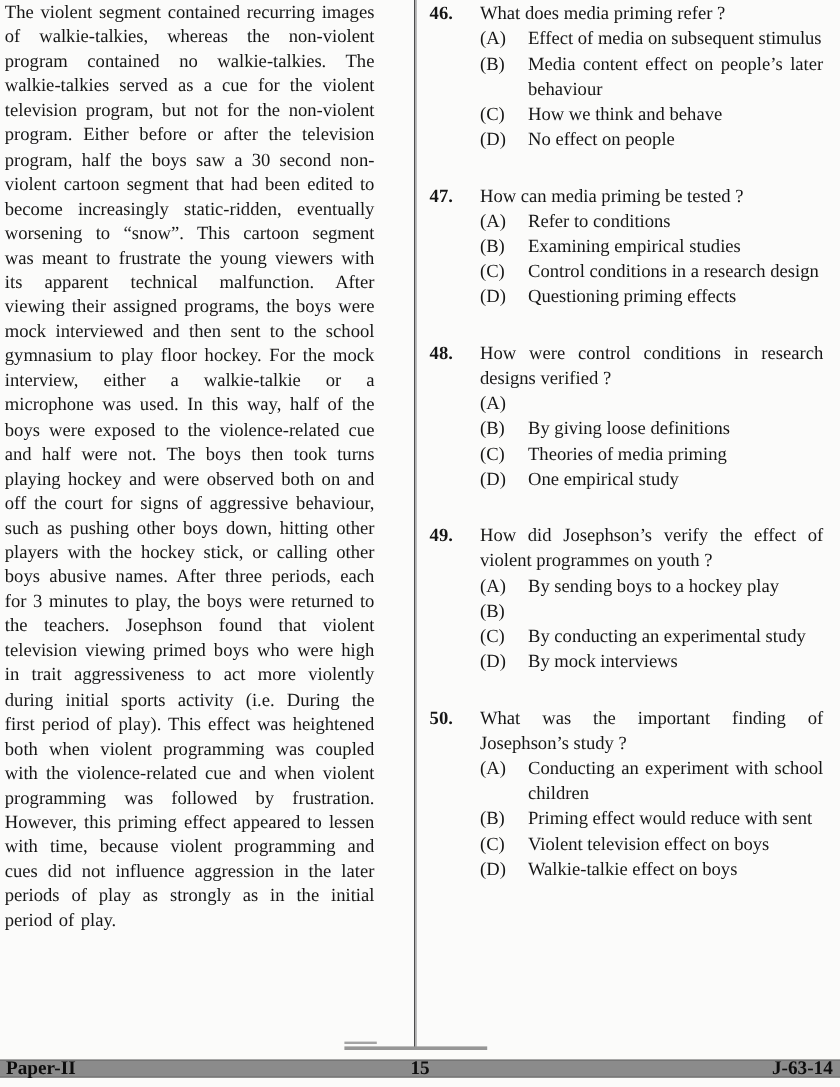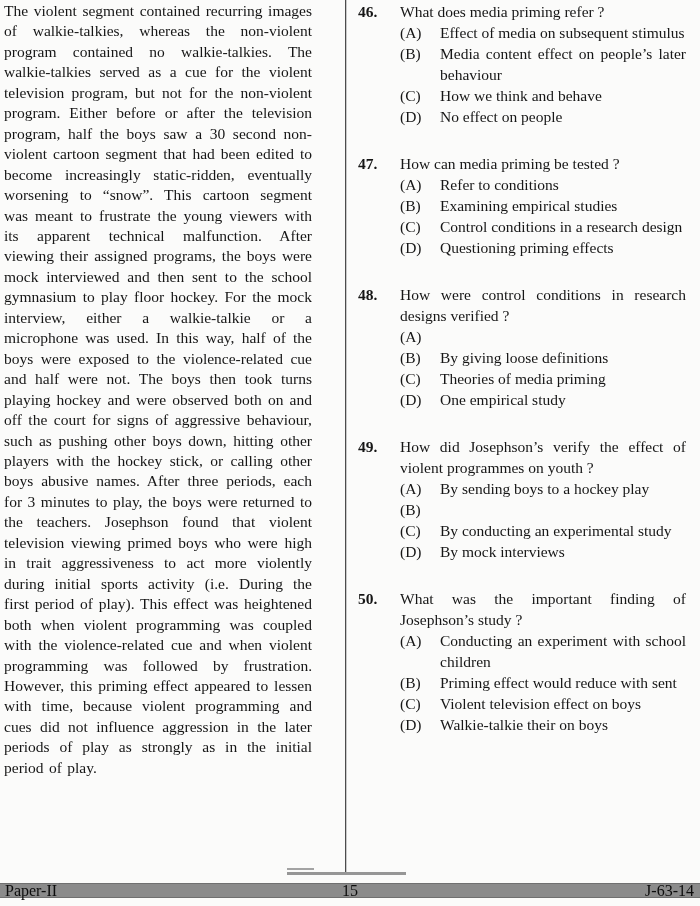--- a/index.html
+++ b/index.html
@@ -83,21 +83,21 @@
   
   .footer {
     position: absolute;
     left: 0; top: 883px;
     width: 700px; height: 15px;
     background: #8b8b8b;
     border-top: 1px solid #707070;
     border-bottom: 1px solid #707070;
     display: flex;
     align-items: center;
-    font-weight: normal;
+    font-weight: bold;
     font-size: 16px;
     color: #0d0d0d;
   }
   .footer-left { position: absolute; left: 5px; }
   .footer-center { position: absolute; left: 0; width: 100%; text-align: center; }
   .footer-right { position: absolute; right: 6px; }
 </style>
 </head>
 <body>
 
@@ -213,21 +213,21 @@
       <div class="opt-row">
         <span class="opt-letter">(B)</span>
         <span class="opt-text">Priming effect would reduce with sent</span>
       </div>
       <div class="opt-row">
         <span class="opt-letter">(C)</span>
         <span class="opt-text">Violent television effect on boys</span>
       </div>
       <div class="opt-row">
         <span class="opt-letter">(D)</span>
-        <span class="opt-text">Walkie-talkie their on boys</span>
+        <span class="opt-text">Walkie-talkie effect on boys</span>
       </div>
     </div>
 
   </div>
 
   <div class="mark-line-short"></div>
   <div class="mark-line"></div>
 
   <div class="footer">
     <span class="footer-left">Paper-II</span>

